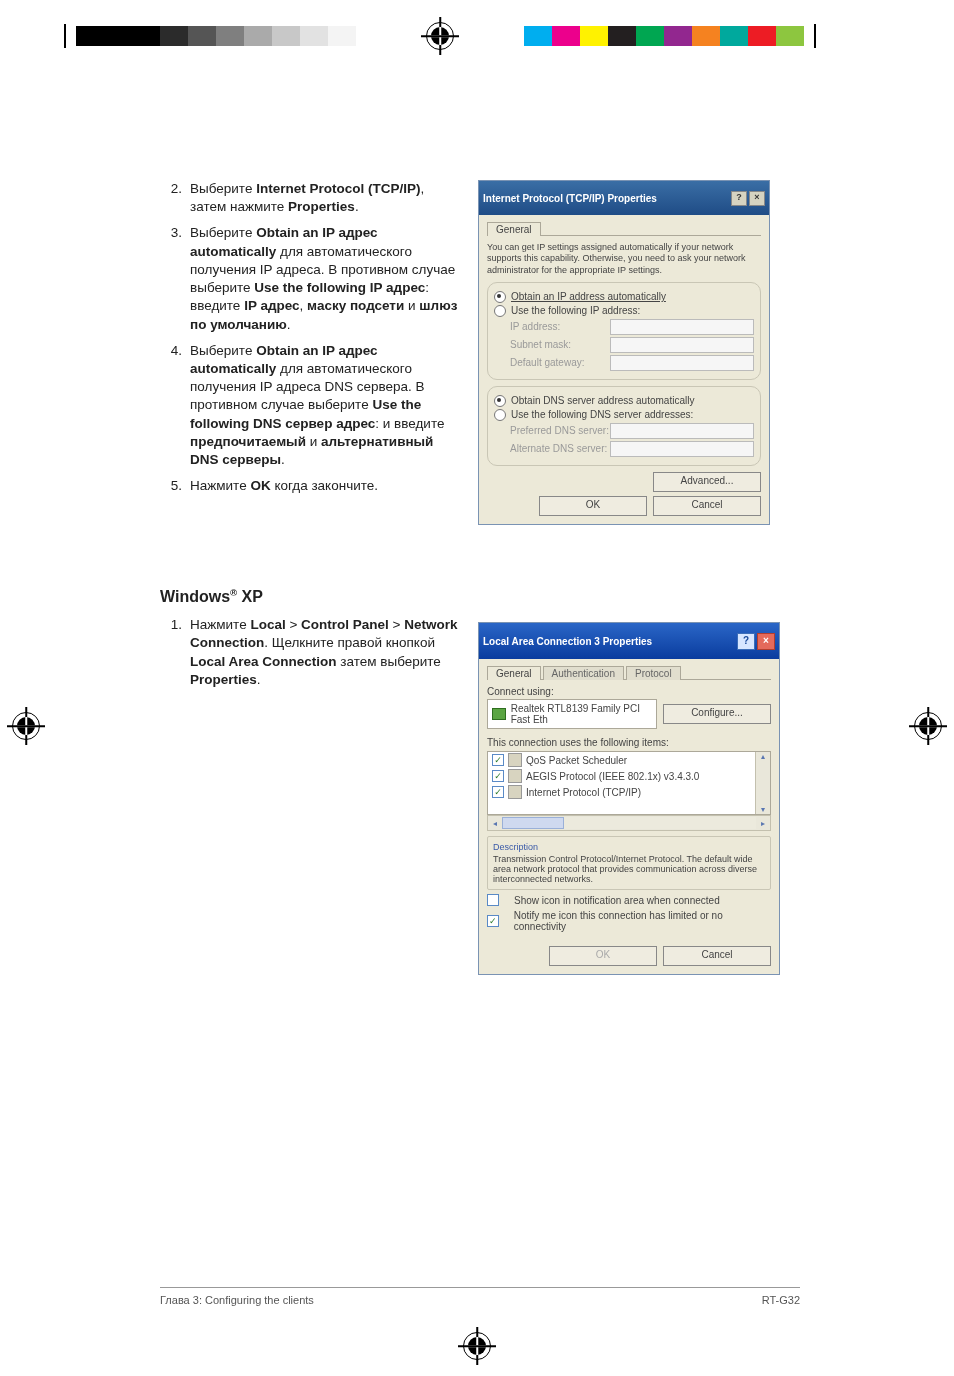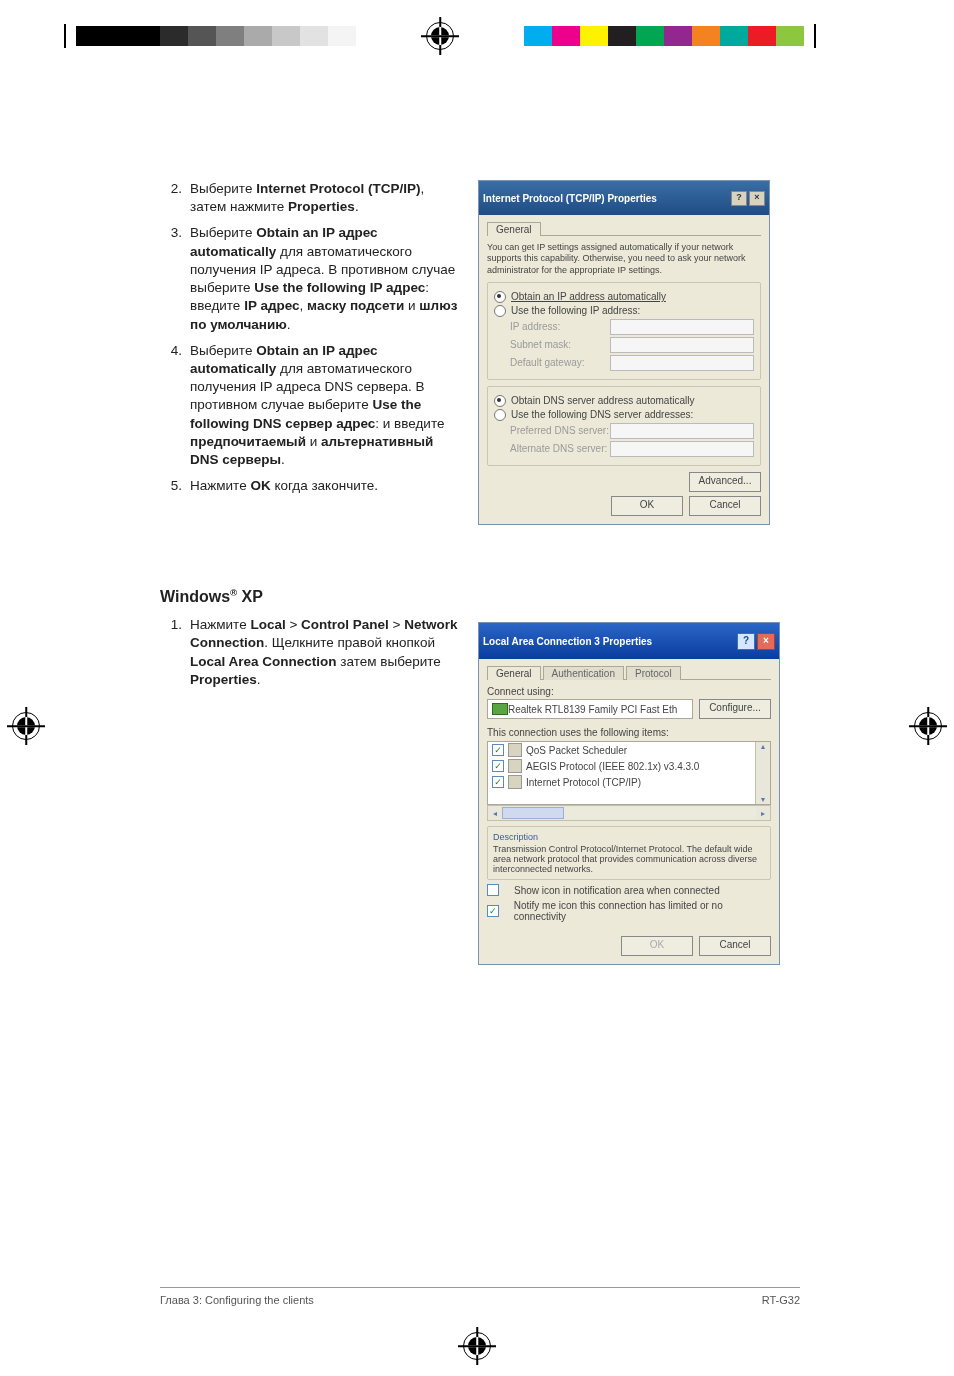--- a/index.html
+++ b/index.html
@@ -36,37 +36,37 @@
   
   .dlg{border:1px solid #7a93b3;background:#ece9d8;font-size:10px;color:#444;}
   .dlg1{width:290px;}
   .titlebar{height:18px;background:linear-gradient(#3a6ea5,#1f4c86);color:#fff;font-size:10px;font-weight:bold;display:flex;align-items:center;padding:8px 4px;justify-content:space-between;}
   .tbtns{display:flex;gap:2px;}
   .tbtn{width:14px;height:13px;background:#d6d3c1;border:1px solid #888;font-size:9px;line-height:11px;text-align:center;color:#333;}
   .dlgbody{padding:6px 8px 8px;}
   .tabs{display:flex;border-bottom:1px solid #aca899;margin-bottom:6px;}
   .tab{border:1px solid #aca899;border-bottom:none;background:#ece9d8;padding:1px 8px;font-size:10px;margin-right:2px;position:relative;top:1px;}
   .tab.inactive{background:#e1dece;color:#666;}
-  .grp{border:1px solid #c9c6b5;padding:6px;margin-bottom:6px;border-radius:2px;}
+  .grp{border:1px solid #c9c6b5;padding:6px;margin-bottom:6px;border-radius:10px;}
   .radio{display:flex;align-items:center;margin:2px 0;}
   .radio .r{width:10px;height:10px;border:1px solid #777;border-radius:50%;margin-right:5px;position:relative;background:#fff;}
   .radio .r.sel:after{content:"";position:absolute;left:2px;top:2px;width:4px;height:4px;background:#333;border-radius:50%;}
   .frow{display:flex;align-items:center;margin:2px 0 2px 16px;color:#9a9a9a;}
   .frow label{width:100px;}
   .frow .inp{flex:1;height:14px;border:1px solid #bbb;background:#f6f6f6;}
   .btnrow{display:flex;justify-content:flex-end;gap:6px;margin-top:4px;}
-  .wbtn{min-width:58px;height:18px;border:1px solid #888;background:#efece0;font-size:10px;text-align:center;line-height:16px;padding:0 6px;}
+  .wbtn{min-width:58px;height:18px;border:1px solid #888;background:#efece0;font-size:10px;text-align:center;line-height:16px;padding:0 24px;}
   
   .dlg2{width:300px;margin-top:6px;}
   .titlebar2{background:linear-gradient(#2a66c7,#0a3c9e);height:20px;}
   .tbtn2{width:16px;height:15px;background:#d7e6ff;border:1px solid #3b6db8;color:#1a4a9a;font-weight:bold;font-size:10px;line-height:13px;text-align:center;}
   .tbtn2.close{background:#e46a5b;color:#fff;border-color:#b23d2e;}
   .sectlbl{margin:4px 0 2px;}
   .cubox{border:1px solid #aca899;background:#fff;padding:3px 4px;display:flex;align-items:center;justify-content:space-between;}
-  .nic{display:flex;align-items:center;}
+  .nic{display:flex;align-items:center;gap:5px;}
   .nicicon{width:14px;height:10px;background:#5aa542;border:1px solid #2e6e1f;}
   .listbox{border:1px solid #aca899;background:#fff;height:62px;overflow:hidden;position:relative;margin-top:3px;}
   .listbox .item{display:flex;align-items:center;padding:1px 4px;gap:4px;}
   .cb{width:10px;height:10px;border:1px solid #5a8ac6;background:#fff;display:inline-flex;align-items:center;justify-content:center;color:#2b7a2b;font-size:9px;line-height:9px;}
   .sb{position:absolute;right:0;top:0;bottom:0;width:14px;background:#e9e7da;border-left:1px solid #c3c0ae;display:flex;flex-direction:column;justify-content:space-between;align-items:center;font-size:8px;color:#5976b1;}
   .hsb{height:14px;border:1px solid #c3c0ae;background:#e9e7da;margin-top:0;display:flex;align-items:center;}
   .hsb .arrow{width:14px;text-align:center;color:#5976b1;font-size:8px;}
   .hsb .track{flex:1;background:#eceadd;height:12px;position:relative;}
   .hsb .thumb{position:absolute;left:0;top:0;bottom:0;width:60px;background:#cfd9ef;border:1px solid #9ab0d8;}
   .desc{border:1px solid #c9c6b5;padding:5px;margin-top:5px;border-radius:2px;}

